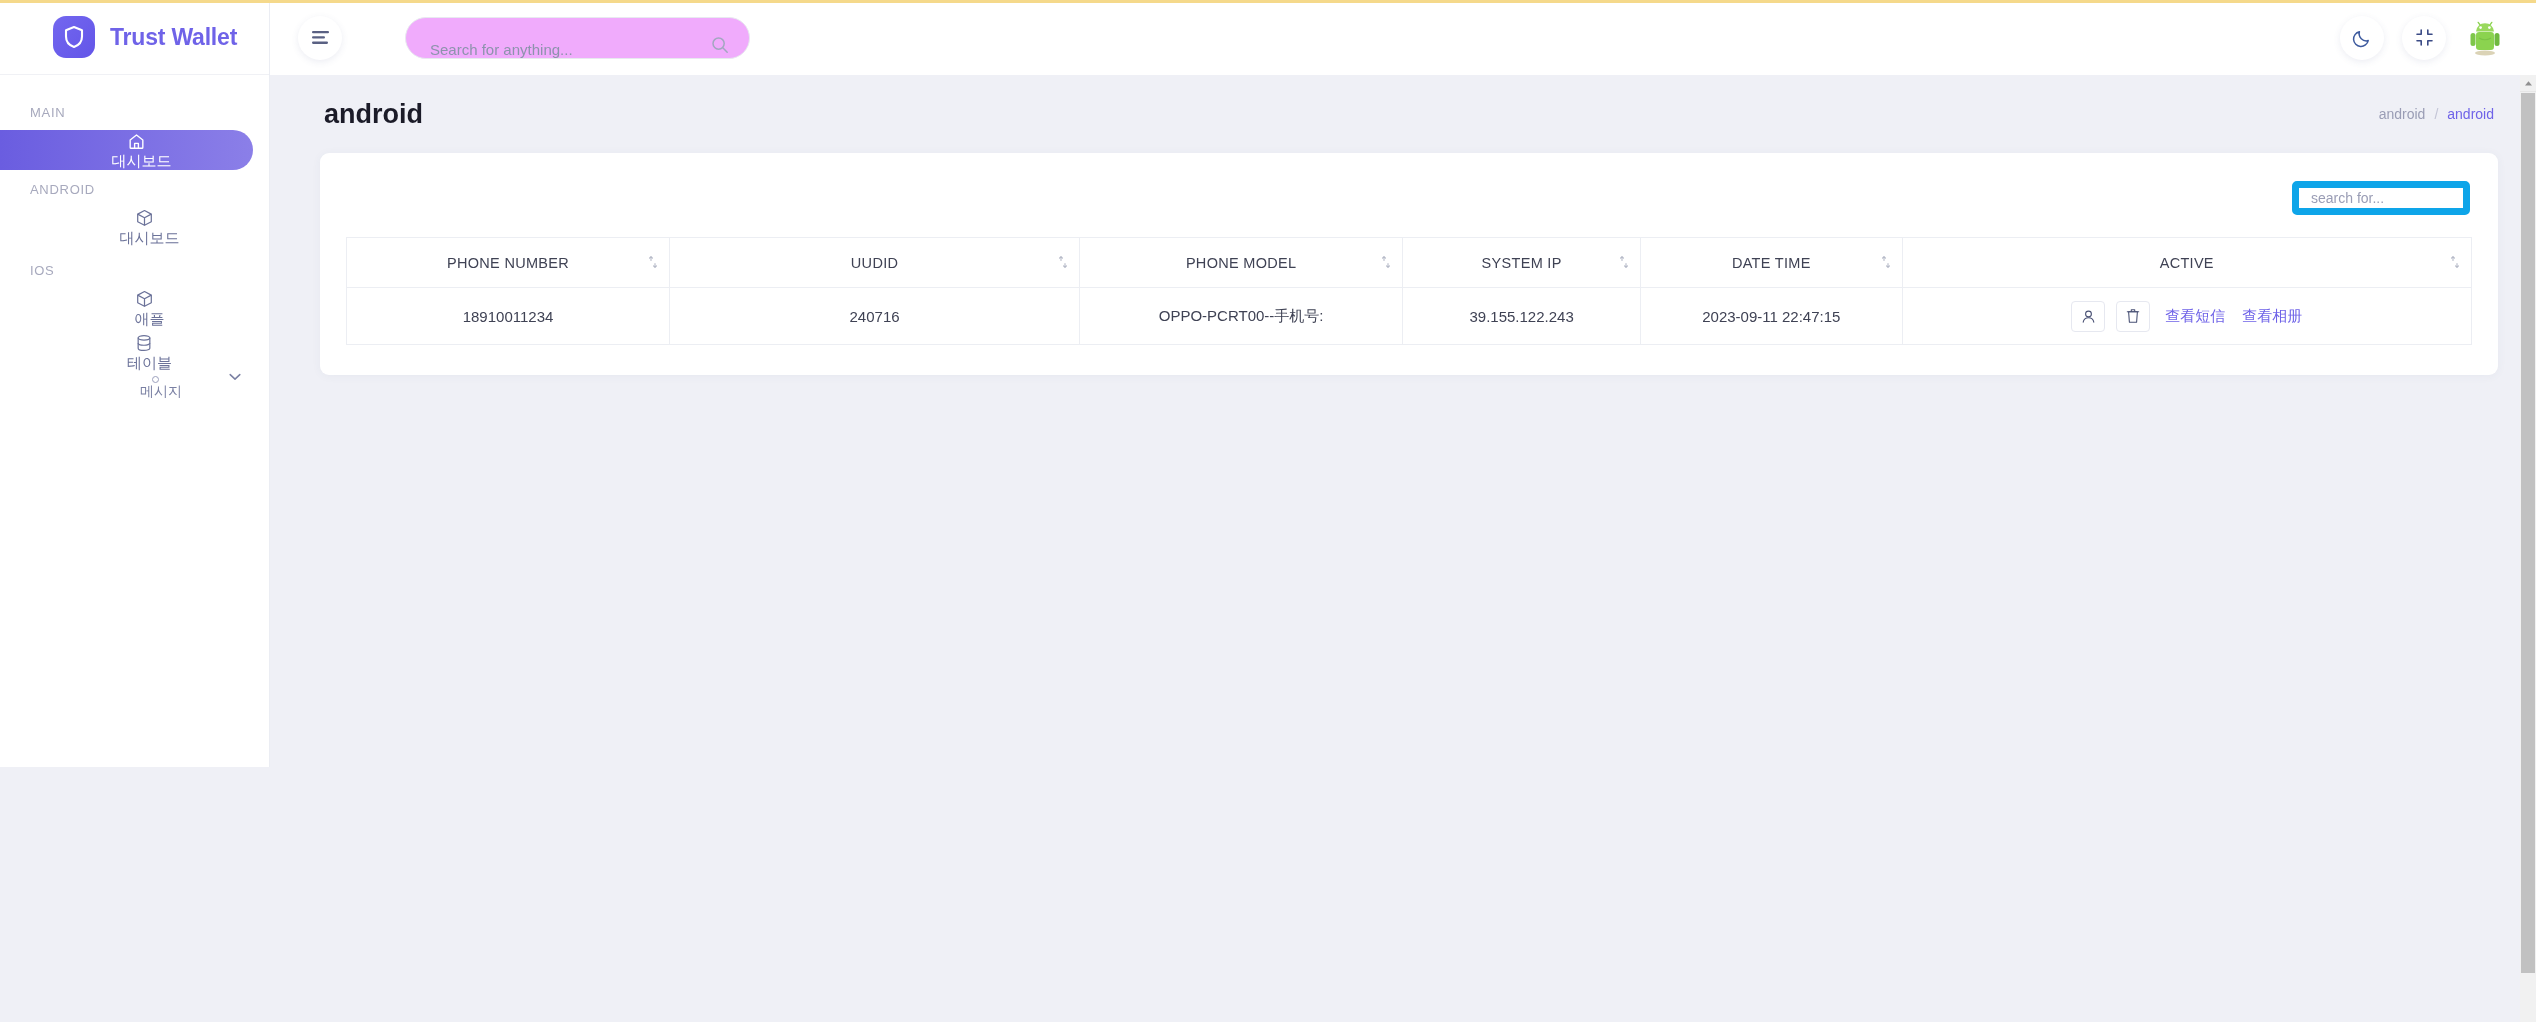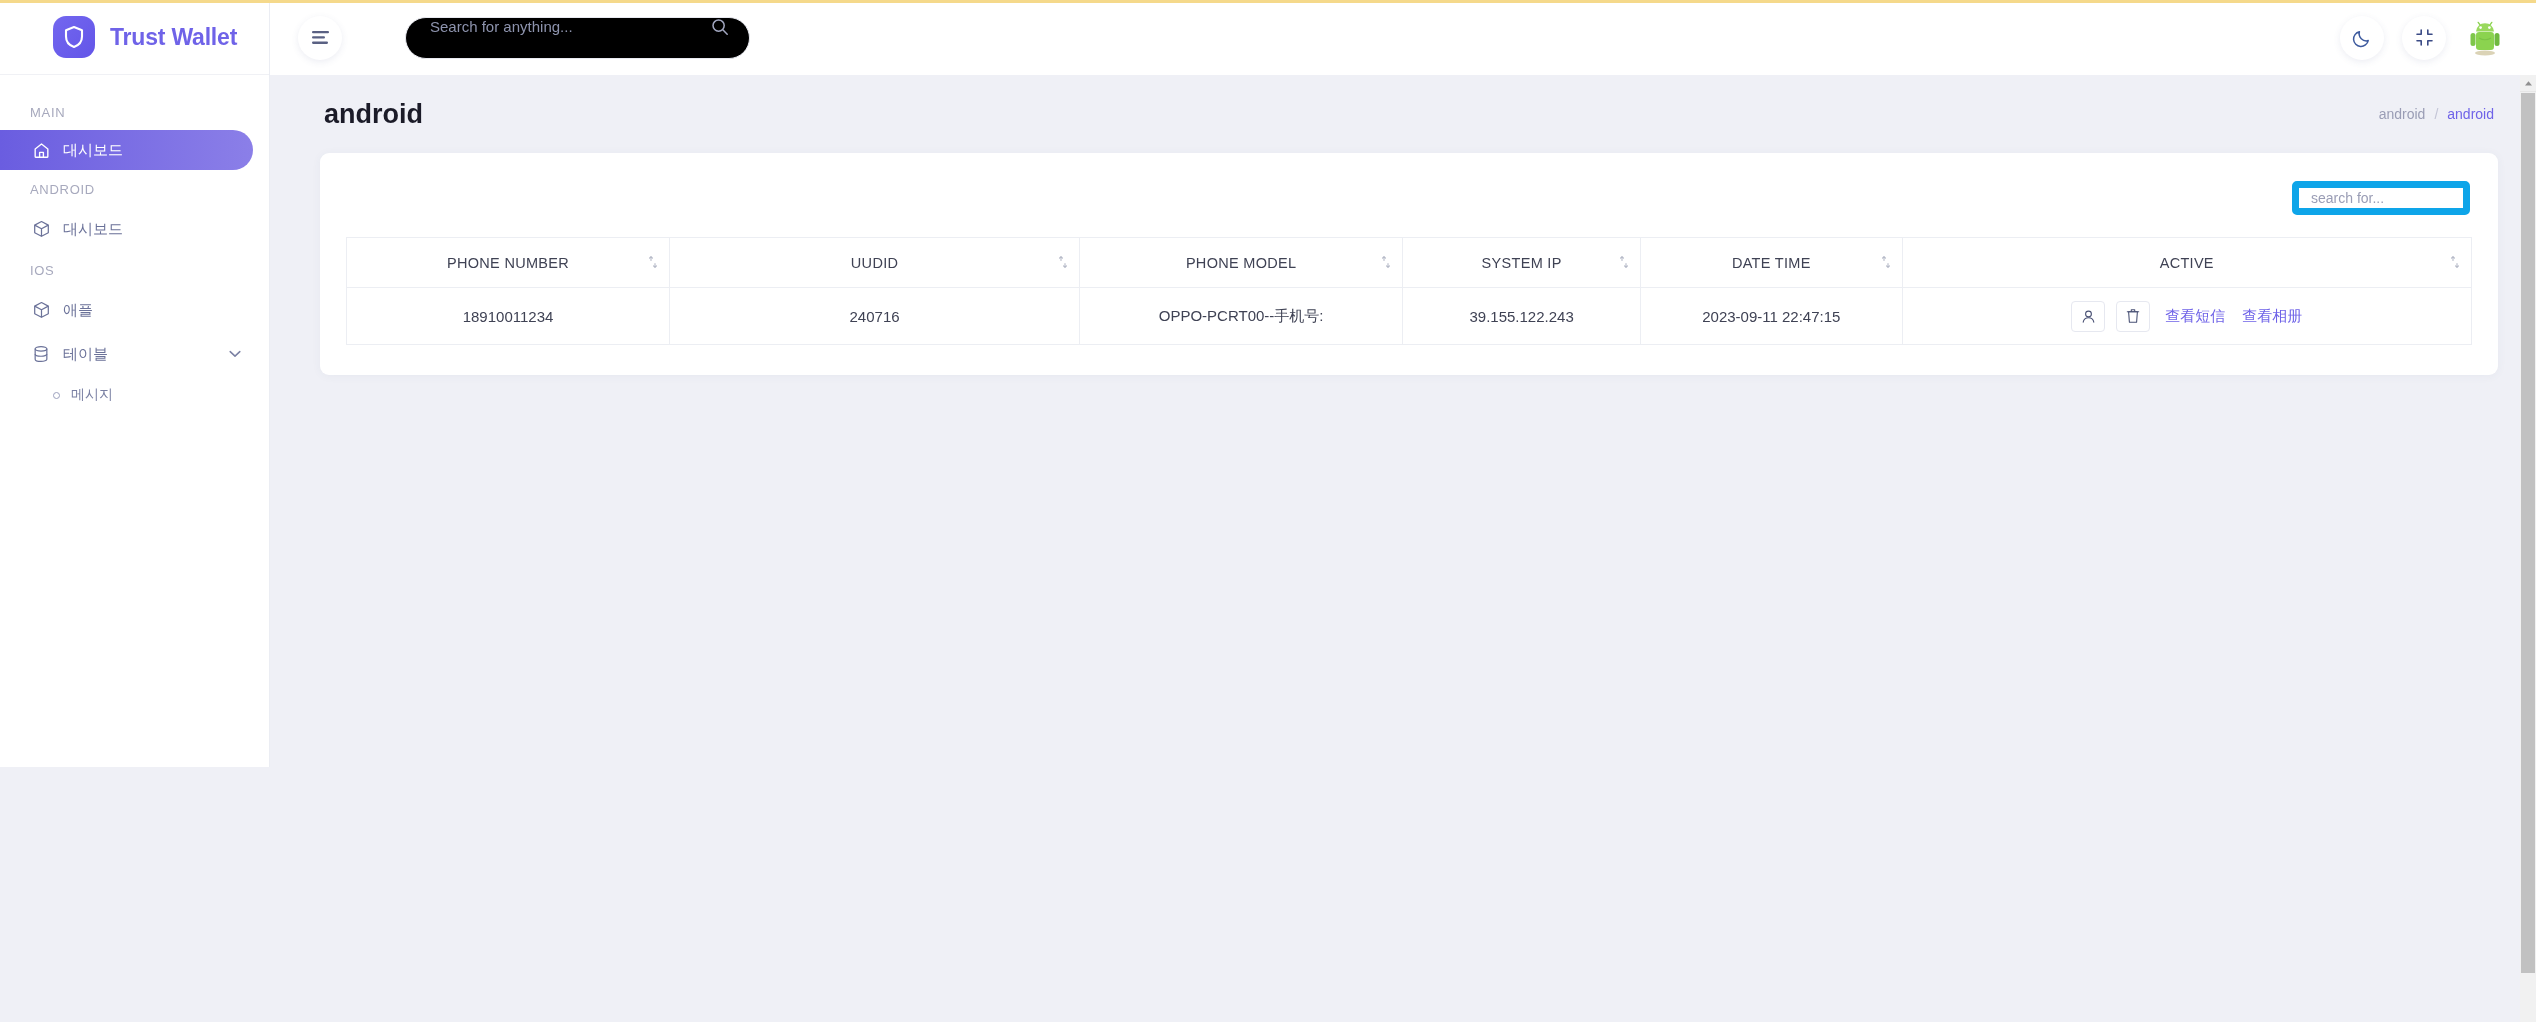--- a/index.html
+++ b/index.html
@@ -78,20 +78,21 @@
 
   .nav-item {
     display: flex;
     align-items: center;
     height: 44px;
     padding-left: 30px;
     color: #6b7299;
     font-size: 15px;
     cursor: pointer;
     position: relative;
+    flex-direction: column;
   }
   .nav-item .nav-icon {
     width: 22px; height: 22px;
     margin-right: 11px;
     display: flex; align-items: center; justify-content: center;
     flex: 0 0 22px;
   }
   .nav-item.active {
     background: linear-gradient(90deg, #6a5de0 0%, #8b7fe8 100%);
     color: #ffffff;
@@ -107,20 +108,21 @@
   }
 
   .nav-sub {
     display: flex;
     align-items: center;
     height: 38px;
     padding-left: 53px;
     color: #7a80a3;
     font-size: 14px;
     cursor: pointer;
+    flex-direction: column;
   }
   .nav-sub .dot {
     width: 7px; height: 7px;
     border-radius: 50%;
     border: 1.3px solid #9ba0bd;
     margin-right: 11px;
     flex: 0 0 7px;
   }
 
   
@@ -155,23 +157,23 @@
     flex: 0 0 44px;
   }
 
   .search-wrap {
     margin-left: 63px;
     width: 345px;
     height: 42px;
     border: 1px solid #e8e9f0;
     border-radius: 24px;
     display: flex;
-    align-items: flex-start;
+    align-items: flex-end;
     padding: 0 20px 0 24px;
-    background: #000000;
+    background: #f0abfc;
   }
   .search-wrap input {
     flex: 1 1 auto;
     border: none;
     outline: none;
     font-size: 15px;
     color: #5a6080;
     font-family: "Liberation Sans", sans-serif;
     background: transparent;
   }

